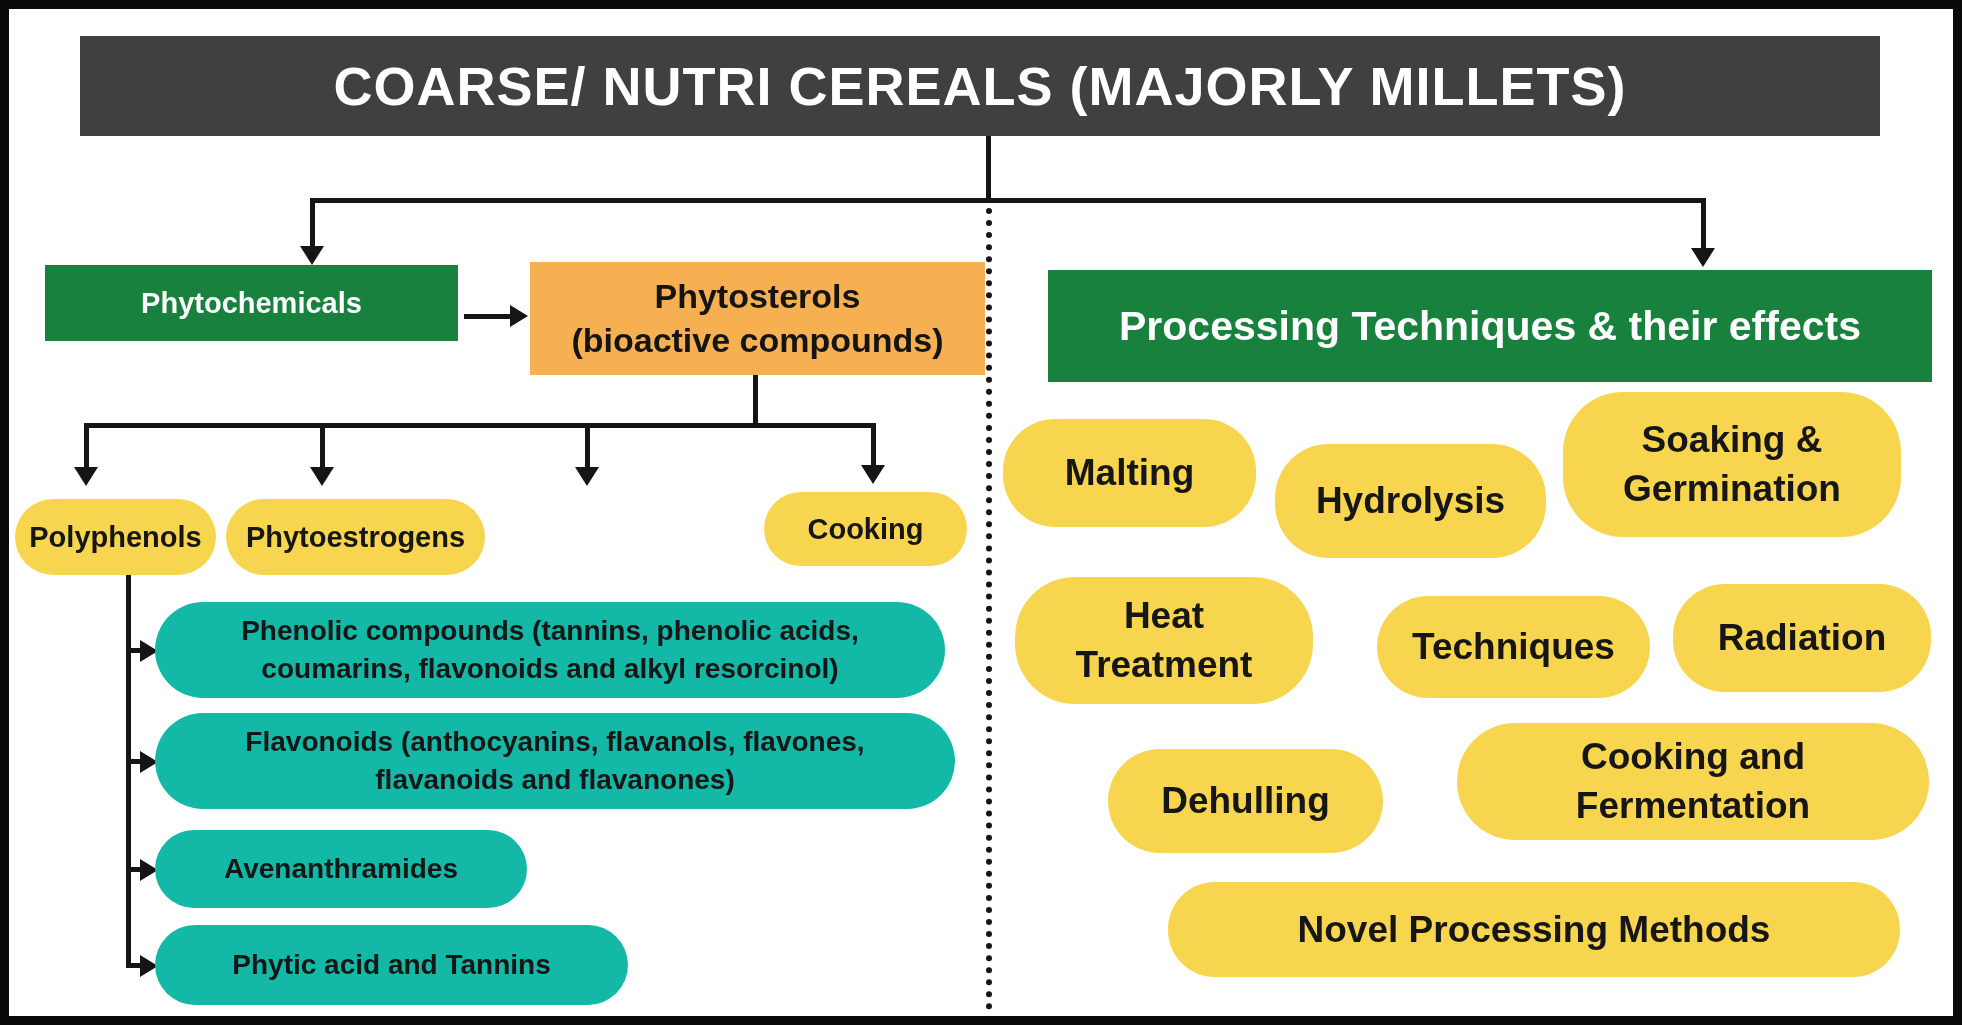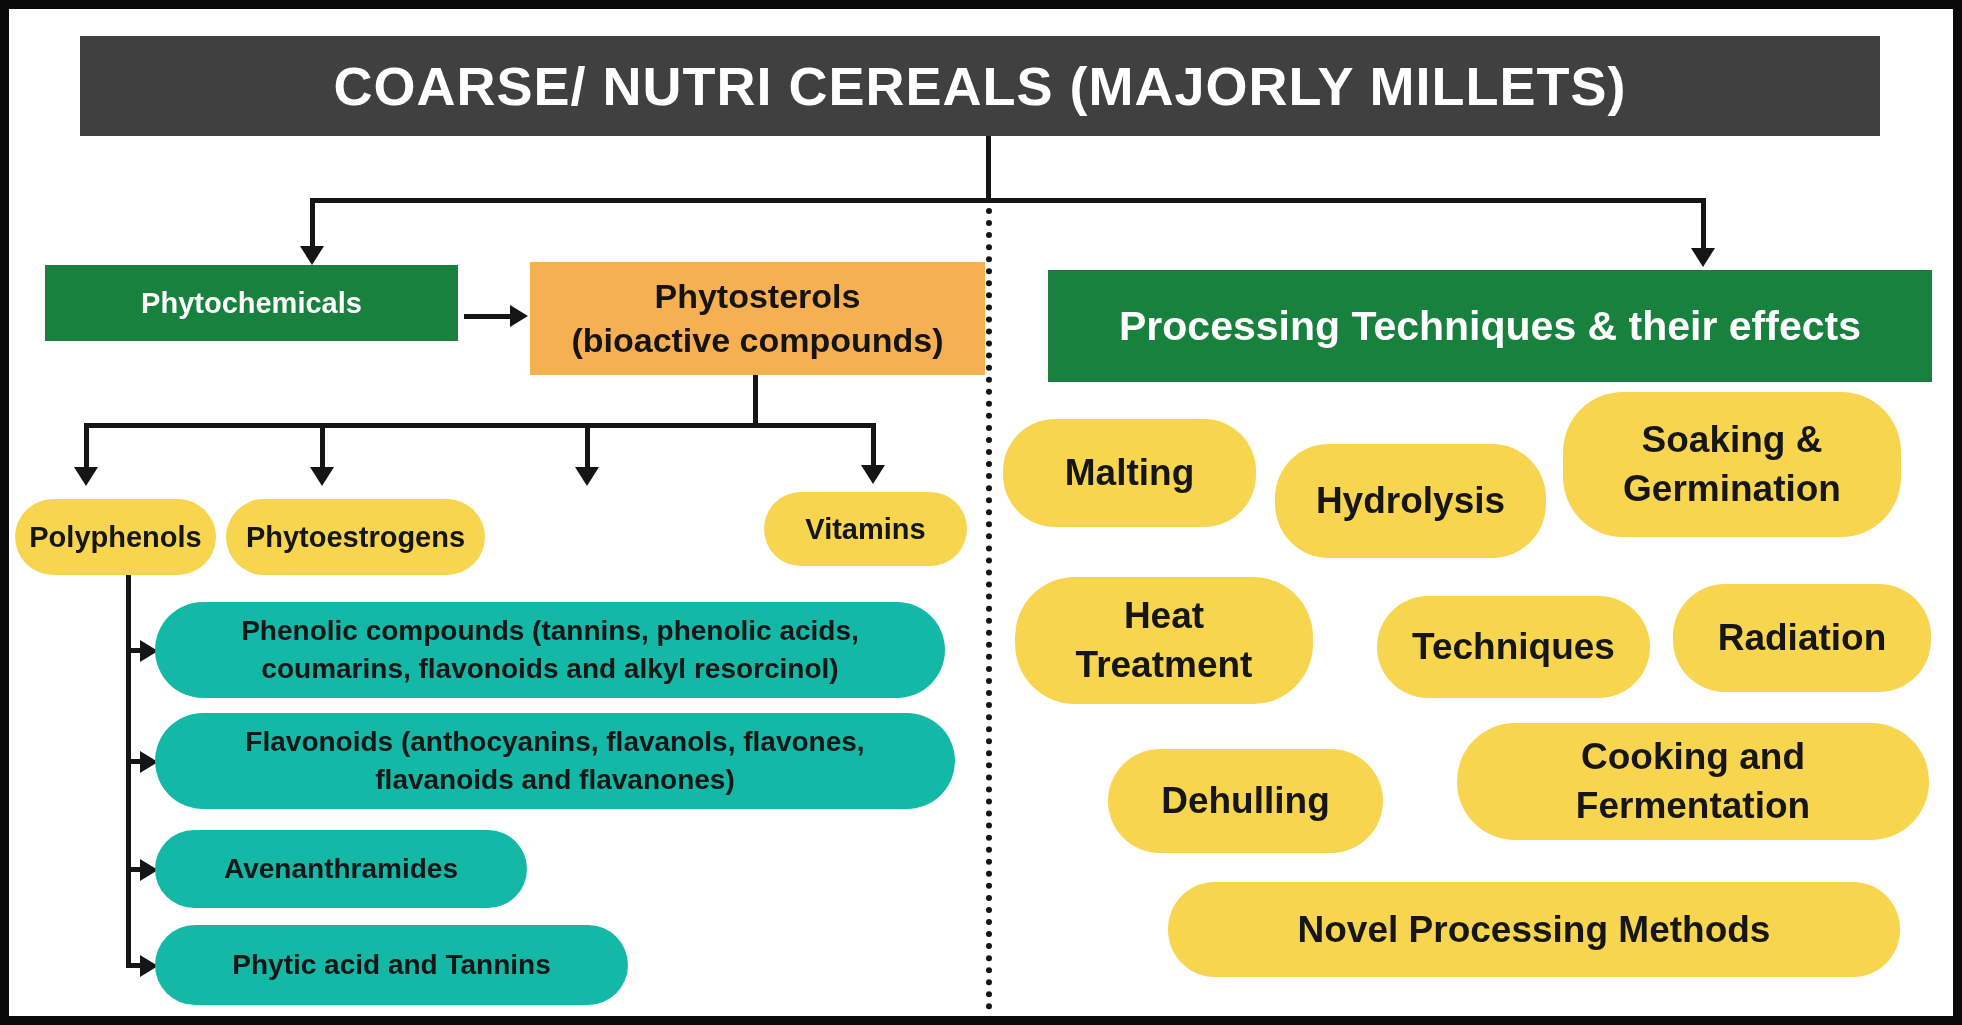--- a/index.html
+++ b/index.html
@@ -117,21 +117,21 @@
   <div class="arrow-down" style="left:74px;  top:467px;"></div>
   <div class="line" style="left:320px; top:423px; width:5px; height:46px;"></div>
   <div class="arrow-down" style="left:310px; top:467px;"></div>
   <div class="line" style="left:585px; top:423px; width:5px; height:46px;"></div>
   <div class="arrow-down" style="left:575px; top:467px;"></div>
   <div class="line" style="left:871px; top:423px; width:5px; height:44px;"></div>
   <div class="arrow-down" style="left:861px; top:465px;"></div>
 
   <div class="pill pill-yellow pill-polyphenols">Polyphenols</div>
   <div class="pill pill-yellow pill-phytoestrogens">Phytoestrogens</div>
-  <div class="pill pill-yellow pill-vitamins">Vitamins</div>
+  <div class="pill pill-yellow pill-vitamins">Cooking</div>
 
   <div class="line" style="left:126px; top:575px; width:5px; height:393px;"></div>
 
   <div class="line" style="left:126px; top:648px; width:18px; height:5px;"></div>
   <div class="arrow-right" style="left:140px; top:640px;"></div>
   <div class="line" style="left:126px; top:759px; width:18px; height:5px;"></div>
   <div class="arrow-right" style="left:140px; top:751px;"></div>
   <div class="line" style="left:126px; top:867px; width:18px; height:5px;"></div>
   <div class="arrow-right" style="left:140px; top:859px;"></div>
   <div class="line" style="left:126px; top:963px; width:18px; height:5px;"></div>

